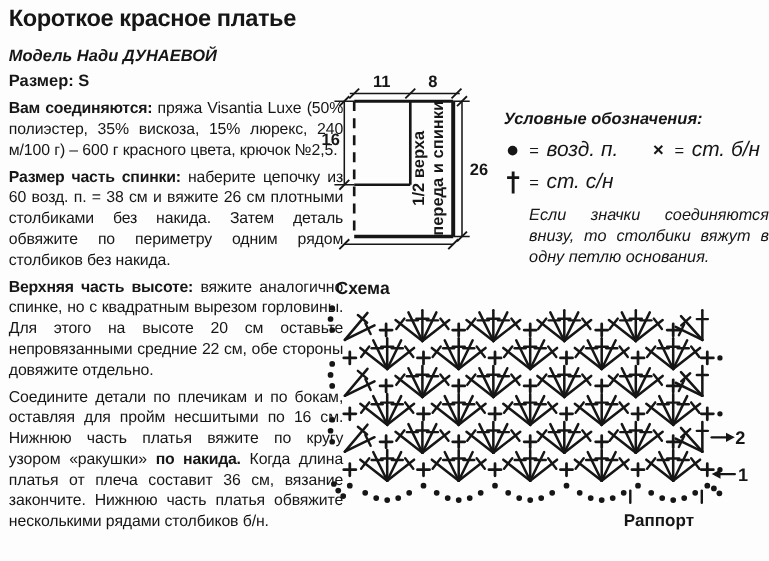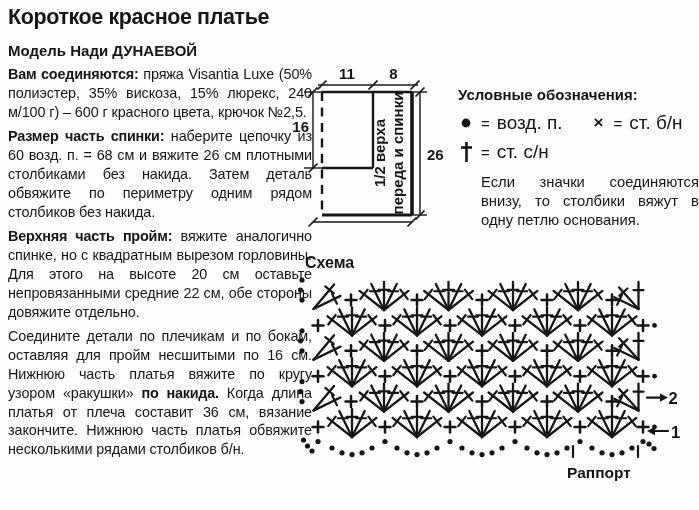--- a/index.html
+++ b/index.html
@@ -1,25 +1,25 @@
 <!DOCTYPE html>
 <html><head>
 <meta charset="utf-8">
 <style>
   html,body{margin:0;padding:0;}
   body{width:699px;height:510px;background:#fdfdfd;position:relative;overflow:hidden;
        font-family:"Liberation Sans",sans-serif;color:#161616;}
   .page{position:absolute;left:0;top:0;width:699px;height:510px;}
   .left-col{position:absolute;left:8px;top:5px;width:304px;}
   .title{font-size:21.5px;font-weight:bold;letter-spacing:-0.4px;margin:0 0 12px 0;}
-  .byline{font-size:15px;font-weight:bold;margin:0 0 6px 0;}
+  .byline{font-size:15px;font-weight:bold;margin:0 0 6px 0;font-style:italic;}
   .size{font-size:15px;font-weight:bold;margin:0 0 8px 0;}
   .para{font-size:14.4px;line-height:18.8px;letter-spacing:-0.1px;text-align:justify;margin:0 0 6px 0;}
   .para b{letter-spacing:-0.2px;}
-  .legend{position:absolute;left:458px;top:86px;width:241px;}
+  .legend{position:absolute;left:458px;top:100px;width:241px;font-style:italic;}
   .leg-title{font-size:15px;font-weight:bold;margin:0 0 9px 0;}
   .leg-row{display:flex;align-items:center;font-size:15px;margin-bottom:7px;}
   .sym{width:16px;display:flex;justify-content:center;align-items:center;}
   .eq{margin:0 7px;font-size:15px;}
   .leg-label{font-size:19px;}
   .x-sym{font-weight:bold;font-size:17px;margin-left:28px;width:16px;text-align:center;}
   .eq2{margin:0 7px;}
   .leg-note{font-size:14.8px;line-height:19px;margin:10px 0 16px 23px;width:218px;text-align:justify;}
   .chart-heading{position:absolute;left:305px;top:254px;font-size:16px;font-weight:bold;}
   svg text{font-family:"Liberation Sans",sans-serif;}
@@ -29,23 +29,24 @@
   .rapport{font-size:15.5px;font-weight:bold;fill:#161616;}
 </style>
 </head>
 <body>
 
 <div class="page">
 
   <div class="left-col">
     <h1 class="title">Короткое красное платье</h1>
     <div class="byline">Модель Нади ДУНАЕВОЙ</div>
+    <div class="size">Размер: S</div>
     <p class="para"><b>Вам соединяются:</b><span> пряжа Visantia Luxe (50% полиэстер, 35% вискоза, 15% люрекс, 240 м/100 г) – 600 г красного цвета, крючок №2,5.</span></p>
-    <p class="para"><b>Размер часть спинки:</b><span> наберите цепочку из 60 возд. п. = 68 см и вяжите 26 см плотными столбиками без накида. Затем деталь обвяжите по периметру одним рядом столбиков без накида.</span></p>
-    <p class="para"><b>Верхняя часть пройм:</b><span> вяжите аналогично спинке, но с квадратным вырезом горловины. Для этого на высоте 20 см оставьте непровязанными средние 22 см, обе стороны довяжите отдельно.</span></p>
+    <p class="para"><b>Размер часть спинки:</b><span> наберите цепочку из 60 возд. п. = 38 см и вяжите 26 см плотными столбиками без накида. Затем деталь обвяжите по периметру одним рядом столбиков без накида.</span></p>
+    <p class="para"><b>Верхняя часть высоте:</b><span> вяжите аналогично спинке, но с квадратным вырезом горловины. Для этого на высоте 20 см оставьте непровязанными средние 22 см, обе стороны довяжите отдельно.</span></p>
     <p class="para"><span>Соедините детали по плечикам и по бокам, оставляя для пройм несшитыми по 16 см. Нижнюю часть платья вяжите по кругу узором «ракушки» </span><b>по накида.</b><span> Когда длина платья от плеча составит 36 см, вязание закончите. Нижнюю часть платья обвяжите несколькими рядами столбиков б/н.</span></p>
   </div>
 
   <svg viewBox="286 50 176 182" style="position:absolute;left:286px;top:50px;width:176px;height:182px;">
     <g stroke="#161616" fill="none">
       <line x1="322" y1="92" x2="412" y2="92" stroke-width="2.6"></line>
       <line x1="412" y1="92" x2="412" y2="215" stroke-width="3.6"></line>
       <line x1="322" y1="215" x2="412" y2="215" stroke-width="3.2"></line>
       <line x1="322" y1="92" x2="322" y2="215" stroke-width="2.4" stroke-dasharray="9,6.5"></line>
       <line x1="373" y1="92" x2="373" y2="168" stroke-width="2.4"></line>

